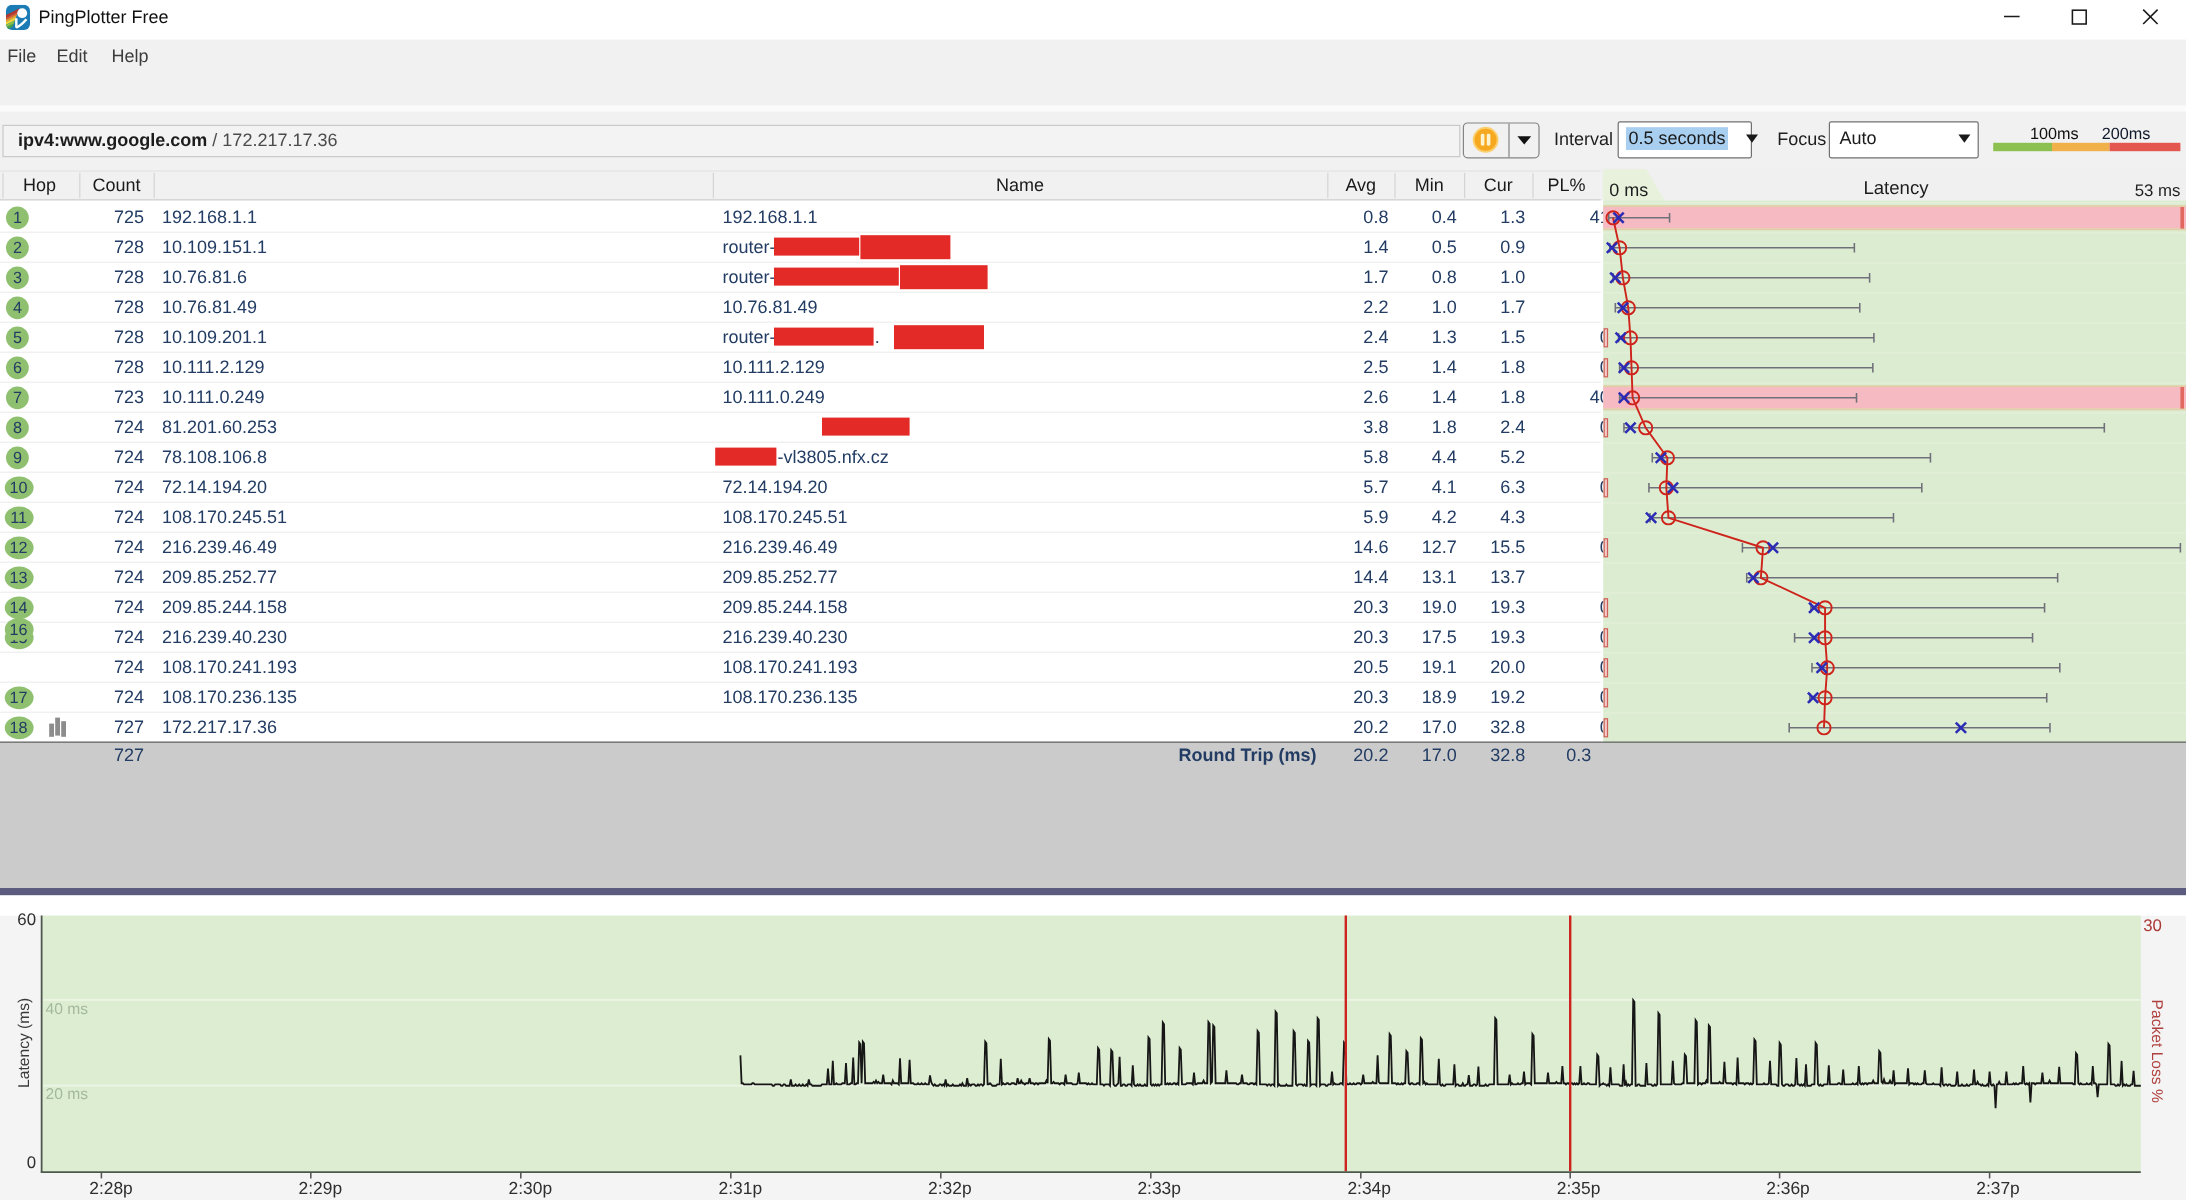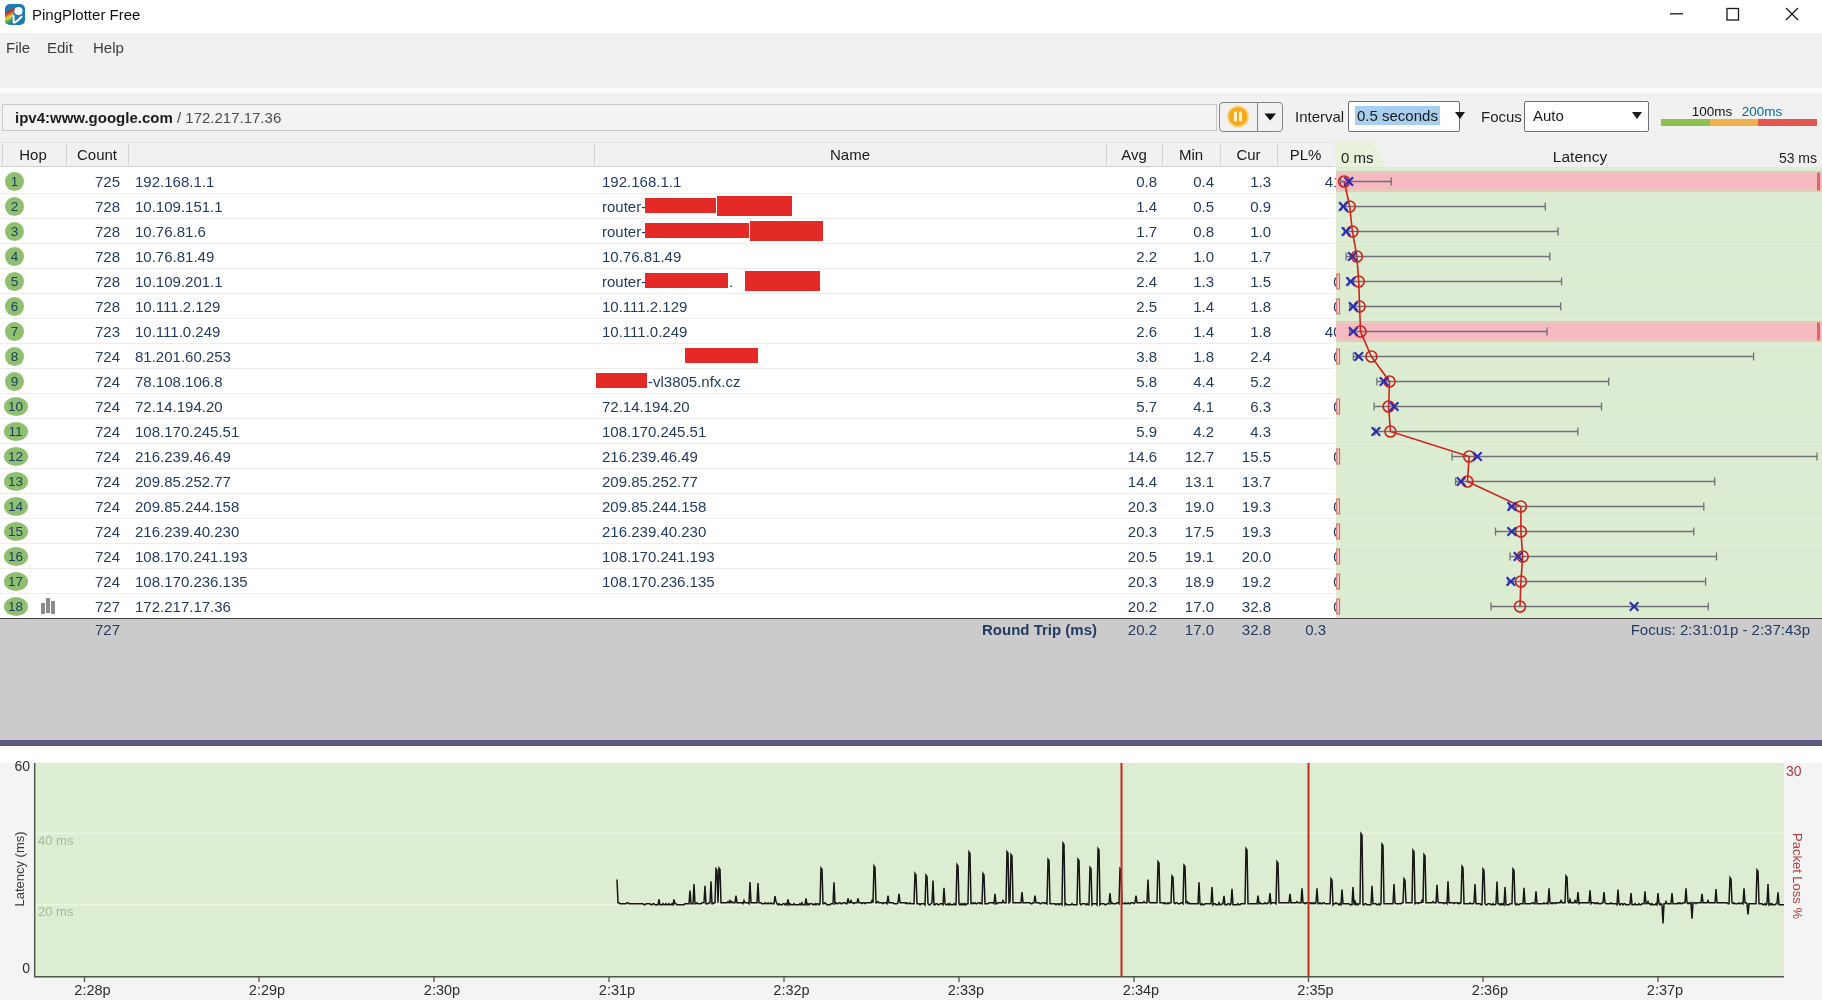--- a/index.html
+++ b/index.html
@@ -100,21 +100,21 @@
   <div class="lbl" style="left:1295px;font-size:15px">Interval</div>
   <div class="sel" style="left:1348px;width:112px"><span style="background:#a8cef0;padding:1px 2px;margin-left:6px">0.5 seconds</span></div>
   <div class="dna" style="left:1455px;top:112px"></div>
   <div class="lbl" style="left:1481px;font-size:15px">Focus</div>
   <div class="sel" style="left:1524px;width:125px"><span style="margin-left:8px">Auto</span></div>
   <div class="dna" style="left:1632px;top:112px"></div>
   <div class="abs" style="left:1661px;top:118.5px;width:49px;height:7px;background:#8cc152"></div>
   <div class="abs" style="left:1710px;top:118.5px;width:48px;height:7px;background:#f0b04a"></div>
   <div class="abs" style="left:1758px;top:118.5px;width:59px;height:7px;background:#e4574e"></div>
   <div class="abs" style="left:1682px;top:104px;width:60px;text-align:center;font-size:13.5px;color:#111">100ms</div>
-  <div class="abs" style="left:1732px;top:104px;width:60px;text-align:center;font-size:13.5px;color:#0369a1">200ms</div>
+  <div class="abs" style="left:1732px;top:104px;width:60px;text-align:right;font-size:13.5px;color:#0f172a">200ms</div>
 
   <div class="abs" id="thead"></div>
   <div class="th" style="left:0px;width:66px">Hop</div>
   <div class="th" style="left:66px;width:62px">Count</div>
   <div class="th" style="left:594px;width:512px">Name</div>
   <div class="th" style="left:1106px;width:56px">Avg</div>
   <div class="th" style="left:1162px;width:58px">Min</div>
   <div class="th" style="left:1220px;width:57px">Cur</div>
   <div class="th" style="left:1277px;width:57px">PL%</div>
   <div class="thsep" style="left:2px"></div>
@@ -264,21 +264,21 @@
 <div class="rowsep" style="top:519px"></div>
     <div class="hopc" style="top:522px;left:3.5px;width:24px">15</div>
     <div class="c cnt" style="top:519px">724</div>
     <div class="c ip" style="top:519px">216.239.40.230</div>
     <div class="c nm" style="top:519px">216.239.40.230</div>
     <div class="c avg" style="top:519px">20.3</div>
     <div class="c min" style="top:519px">17.5</div>
     <div class="c cur" style="top:519px">19.3</div>
     <div class="c pl" style="top:519px">0.1</div>
 <div class="rowsep" style="top:544px"></div>
-    <div class="hopc" style="top:547px;left:3.5px;width:24px">16</div>
+    <div class="hopc" style="top:515px;left:3.5px;width:24px">16</div>
     <div class="c cnt" style="top:544px">724</div>
     <div class="c ip" style="top:544px">108.170.241.193</div>
     <div class="c nm" style="top:544px">108.170.241.193</div>
     <div class="c avg" style="top:544px">20.5</div>
     <div class="c min" style="top:544px">19.1</div>
     <div class="c cur" style="top:544px">20.0</div>
     <div class="c pl" style="top:544px">0.1</div>
 <div class="rowsep" style="top:569px"></div>
     <div class="hopc" style="top:572px;left:3.5px;width:24px">17</div>
     <div class="c cnt" style="top:569px">724</div>
@@ -526,21 +526,20 @@
       </g>
   </svg>
   <div class="abs" id="tblbot"></div>
   <div class="abs" id="grayarea"></div>
   <div class="fc" style="left:66px;width:54px;text-align:right">727</div>
   <div class="fc" style="left:850px;width:247px;text-align:right;font-weight:bold">Round Trip (ms)</div>
   <div class="fc" style="left:1108px;width:49px;text-align:right">20.2</div>
   <div class="fc" style="left:1160px;width:54px;text-align:right">17.0</div>
   <div class="fc" style="left:1218px;width:53px;text-align:right">32.8</div>
   <div class="fc" style="left:1270px;width:56px;text-align:right">0.3</div>
-  <div class="fc" style="left:1500px;width:310px;text-align:right">Focus: 2:31:01p - 2:37:43p</div>
 
   <div class="abs" id="split"></div>
   <div class="abs" style="left:0;top:763px;width:1822px;height:237px;background:#f4f4f4"></div>
   <svg class="abs" style="left:0;top:746px" width="1822" height="254" viewBox="0 746 1822 254" font-family="Liberation Sans,sans-serif">
     <rect x="35.5" y="763" width="1748.5" height="213.5" fill="#ddedd2"></rect>
     <line x1="35.5" y1="833.3" x2="1784" y2="833.3" stroke="#ecf5e5" stroke-width="1.5"></line>
     <line x1="35.5" y1="904.7" x2="1784" y2="904.7" stroke="#ecf5e5" stroke-width="1.5"></line>
     <text x="38" y="845" font-size="13" fill="#a3b89c">40 ms</text>
     <text x="38" y="916" font-size="13" fill="#a3b89c">20 ms</text>
     <path d="M617,879.5 L618,902.7 L619,902.7 L620,903.7 L621,903.7 L622,903.7 L623,903.7 L624,903.7 L625,903.7 L626,903.7 L627,902.7 L628,902.7 L629,903.7 L630,903.7 L631,903.7 L632,903.7 L633,903.7 L634,903.7 L635,903.7 L636,903.7 L637,903.7 L638,903.7 L639,903.7 L640,903.7 L641,903.7 L642,903.7 L643,903.7 L644,904.8 L645,904.8 L646,903.7 L647,903.7 L648,903.7 L649,903.7 L650,903.7 L651,904.8 L652,904.8 L653,903.7 L654,903.7 L655,904.8 L656,904.8 L657,904.8 L658,904.8 L659,899.5 L660,904.8 L661,904.8 L662,904.8 L663,903.7 L664,904.8 L665,904.8 L666,903.7 L667,904.8 L668,904.8 L669,903.7 L670,904.8 L671,904.8 L672,903.7 L673,904.8 L674,899.5 L675,903.7 L676,903.7 L677,904.8 L678,904.8 L679,904.8 L680,904.8 L681,904.8 L682,904.8 L683,904.8 L684,904.8 L685,903.7 L686,903.7 L687,903.7 L688,903.7 L689,903.7 L690,890.5 L691,903.7 L692,903.7 L693,903.7 L694,884.1 L695,903.7 L696,903.7 L697,902.7 L698,903.7 L699,903.7 L700,903.7 L701,903.7 L702,902.7 L703,902.7 L704,902.7 L705,885.9 L706,903.7 L707,903.7 L708,903.7 L709,902.7 L710,902.7 L711,881.3 L712,903.7 L713,903.7 L714,902.7 L715,902.7 L716,868.8 L717,870.2 L718,902.7 L719,868.1 L720,869.5 L721,902.7 L722,902.7 L723,902.7 L724,902.7 L725,902.7 L726,902.7 L727,902.7 L728,901.6 L729,902.7 L730,900.5 L731,902.7 L732,901.6 L733,902.7 L734,902.7 L735,902.7 L736,895.5 L737,902.7 L738,902.7 L739,902.7 L740,902.7 L741,902.7 L742,902.7 L743,903.7 L744,900.5 L745,902.7 L746,902.7 L747,902.7 L748,902.7 L749,903.7 L750,882.0 L751,902.7 L752,902.7 L753,902.7 L754,902.7 L755,902.7 L756,902.7 L757,902.7 L758,883.1 L759,902.7 L760,902.7 L761,902.7 L762,903.7 L763,903.7 L764,903.7 L765,902.7 L766,903.7 L767,903.7 L768,902.7 L769,903.7 L770,903.7 L771,902.7 L772,903.7 L773,903.7 L774,903.7 L775,896.2 L776,901.6 L777,903.7 L778,904.8 L779,903.7 L780,904.8 L781,904.8 L782,904.8 L783,903.7 L784,903.7 L785,904.8 L786,903.7 L787,904.8 L788,899.5 L789,904.8 L790,903.7 L791,904.8 L792,904.8 L793,904.8 L794,903.7 L795,904.8 L796,904.8 L797,904.8 L798,904.8 L799,904.8 L800,903.7 L801,904.8 L802,902.7 L803,904.8 L804,904.8 L805,904.8 L806,898.4 L807,904.8 L808,903.7 L809,904.8 L810,903.7 L811,903.7 L812,903.7 L813,904.8 L814,904.8 L815,903.7 L816,904.8 L817,903.7 L818,903.7 L819,904.8 L820,903.7 L821,868.1 L822,869.5 L823,903.7 L824,903.7 L825,902.7 L826,903.7 L827,904.8 L828,904.8 L829,904.8 L830,904.8 L831,903.7 L832,903.7 L833,903.7 L834,882.3 L835,903.7 L836,902.7 L837,903.7 L838,903.7 L839,902.7 L840,902.7 L841,903.7 L842,903.7 L843,902.7 L844,902.7 L845,902.7 L846,903.7 L847,903.7 L848,898.4 L849,902.7 L850,902.7 L851,900.5 L852,902.7 L853,902.7 L854,903.7 L855,902.7 L856,902.7 L857,902.7 L858,898.4 L859,902.7 L860,902.7 L861,902.7 L862,903.7 L863,902.7 L864,902.7 L865,903.7 L866,902.7 L867,902.7 L868,902.7 L869,902.7 L870,902.7 L871,902.7 L872,900.5 L873,902.7 L874,865.9 L875,867.4 L876,902.7 L877,902.7 L878,901.6 L879,902.7 L880,902.7 L881,902.7 L882,902.7 L883,903.7 L884,902.7 L885,902.7 L886,902.7 L887,903.7 L888,895.5 L889,902.7 L890,902.7 L891,902.7 L892,902.7 L893,902.7 L894,903.7 L895,903.7 L896,903.7 L897,903.7 L898,902.7 L899,893.8 L900,902.7 L901,902.7 L902,902.7 L903,902.7 L904,902.7 L905,902.7 L906,903.7 L907,902.7 L908,903.7 L909,903.7 L910,902.7 L911,903.7 L912,903.7 L913,903.7 L914,903.7 L915,873.4 L916,874.9 L917,903.7 L918,903.7 L919,903.7 L920,904.8 L921,903.7 L922,903.7 L923,903.7 L924,903.7 L925,904.8 L926,875.2 L927,876.6 L928,903.7 L929,904.8 L930,904.8 L931,903.7 L932,902.7 L933,880.6 L934,904.8 L935,904.8 L936,903.7 L937,903.7 L938,904.8 L939,904.8 L940,903.7 L941,903.7 L942,903.7 L943,904.8 L944,887.7 L945,903.7 L946,904.8 L947,904.8 L948,903.7 L949,904.8 L950,903.7 L951,904.8 L952,904.8 L953,904.8 L954,903.7 L955,904.8 L956,904.8 L957,864.5 L958,865.9 L959,903.7 L960,904.8 L961,903.7 L962,904.8 L963,903.7 L964,904.8 L965,903.7 L966,904.8 L967,903.7 L968,903.7 L969,852.0 L970,853.5 L971,903.7 L972,903.7 L973,902.7 L974,903.7 L975,902.7 L976,903.7 L977,903.7 L978,902.7 L979,902.7 L980,903.7 L981,902.7 L982,903.7 L983,873.4 L984,874.9 L985,903.7 L986,903.7 L987,903.7 L988,903.7 L989,902.7 L990,902.7 L991,902.7 L992,902.7 L993,902.7 L994,903.7 L995,893.8 L996,903.7 L997,903.7 L998,902.7 L999,902.7 L1000,902.7 L1001,902.7 L1002,902.7 L1003,900.5 L1004,902.7 L1005,902.7 L1006,902.7 L1007,851.7 L1008,853.1 L1009,902.7 L1010,901.6 L1011,854.5 L1012,855.9 L1013,902.7 L1014,902.7 L1015,902.7 L1016,902.7 L1017,902.7 L1018,902.7 L1019,902.7 L1020,902.7 L1021,902.7 L1022,892.0 L1023,902.7 L1024,902.7 L1025,902.7 L1026,902.7 L1027,902.7 L1028,902.7 L1029,902.7 L1030,902.7 L1031,903.7 L1032,903.7 L1033,902.7 L1034,902.7 L1035,895.5 L1036,902.7 L1037,902.7 L1038,902.7 L1039,902.7 L1040,903.7 L1041,903.7 L1042,902.7 L1043,902.7 L1044,902.7 L1045,903.7 L1046,902.7 L1047,903.7 L1048,859.2 L1049,860.6 L1050,903.7 L1051,903.7 L1052,903.7 L1053,903.7 L1054,903.7 L1055,903.7 L1056,904.8 L1057,903.7 L1058,903.7 L1059,904.8 L1060,903.7 L1061,903.7 L1062,904.8 L1063,843.1 L1064,844.5 L1065,904.8 L1066,903.7 L1067,904.8 L1068,904.8 L1069,904.8 L1070,904.8 L1071,904.8 L1072,903.7 L1073,904.8 L1074,904.8 L1075,904.8 L1076,904.8 L1077,904.8 L1078,859.2 L1079,860.6 L1080,903.7 L1081,904.8 L1082,903.7 L1083,903.7 L1084,903.7 L1085,903.7 L1086,904.8 L1087,903.7 L1088,904.8 L1089,904.8 L1090,867.4 L1091,868.8 L1092,904.8 L1093,903.7 L1094,903.7 L1095,903.7 L1096,903.7 L1097,904.8 L1098,848.5 L1099,849.9 L1100,904.8 L1101,903.7 L1102,903.7 L1103,903.7 L1104,903.7 L1105,904.8 L1106,904.8 L1107,903.7 L1108,903.7 L1109,903.7 L1110,893.0 L1111,903.7 L1112,902.7 L1113,903.7 L1114,903.7 L1115,903.7 L1116,903.7 L1117,902.7 L1118,902.7 L1119,903.7 L1120,868.8 L1121,870.2 L1122,902.7 L1123,903.7 L1124,903.7 L1125,902.7 L1126,903.7 L1127,903.7 L1128,902.7 L1129,903.7 L1130,903.7 L1131,902.7 L1132,902.7 L1133,902.7 L1134,903.7 L1135,902.7 L1136,895.5 L1137,902.7 L1138,902.7 L1139,902.7 L1140,902.7 L1141,902.7 L1142,902.7 L1143,902.7 L1144,901.6 L1145,902.7 L1146,902.7 L1147,902.7 L1148,879.5 L1149,901.6 L1150,902.7 L1151,902.7 L1152,902.7 L1153,902.7 L1154,902.7 L1155,902.7 L1156,902.7 L1157,902.7 L1158,861.7 L1159,863.1 L1160,902.7 L1161,902.7 L1162,902.7 L1163,902.7 L1164,903.7 L1165,902.7 L1166,903.7 L1167,903.7 L1168,902.7 L1169,903.7 L1170,902.7 L1171,902.7 L1172,875.9 L1173,877.3 L1174,902.7 L1175,903.7 L1176,902.7 L1177,902.7 L1178,903.7 L1179,903.7 L1180,903.7 L1181,902.7 L1182,902.7 L1183,903.7 L1184,865.2 L1185,866.6 L1186,902.7 L1187,901.6 L1188,903.7 L1189,902.7 L1190,903.7 L1191,903.7 L1192,903.7 L1193,903.7 L1194,903.7 L1195,903.7 L1196,903.7 L1197,903.7 L1198,903.7 L1199,882.3 L1200,903.7 L1201,904.8 L1202,903.7 L1203,904.8 L1204,904.8 L1205,903.7 L1206,903.7 L1207,903.7 L1208,903.7 L1209,903.7 L1210,903.7 L1211,903.7 L1212,887.0 L1213,904.8 L1214,903.7 L1215,903.7 L1216,904.8 L1217,904.8 L1218,904.8 L1219,902.7 L1220,904.8 L1221,904.8 L1222,903.7 L1223,903.7 L1224,895.9 L1225,904.8 L1226,904.8 L1227,904.8 L1228,903.7 L1229,903.7 L1230,904.8 L1231,903.7 L1232,888.8 L1233,904.8 L1234,904.8 L1235,904.8 L1236,904.8 L1237,904.8 L1238,903.7 L1239,904.8 L1240,904.8 L1241,903.7 L1242,903.7 L1243,903.7 L1244,903.7 L1245,903.7 L1246,848.5 L1247,849.9 L1248,903.7 L1249,903.7 L1250,903.7 L1251,903.7 L1252,903.7 L1253,903.7 L1254,903.7 L1255,903.7 L1256,903.7 L1257,903.7 L1258,895.5 L1259,903.7 L1260,902.7 L1261,903.7 L1262,903.7 L1263,903.7 L1264,903.7 L1265,902.7 L1266,903.7 L1267,903.7 L1268,902.7 L1269,902.7 L1270,893.0 L1271,903.7 L1272,902.7 L1273,902.7 L1274,902.7 L1275,902.7 L1276,903.7 L1277,861.7 L1278,863.1 L1279,902.7 L1280,902.7 L1281,902.7 L1282,902.7 L1283,902.7 L1284,902.7 L1285,902.7 L1286,902.7 L1287,902.7 L1288,902.7 L1289,902.7 L1290,893.8 L1291,902.7 L1292,902.7 L1293,902.7 L1294,902.7 L1295,902.7 L1296,902.7 L1297,901.6 L1298,902.7 L1299,902.7 L1300,902.7 L1301,902.7 L1302,888.4 L1303,902.7 L1304,902.7 L1305,903.7 L1306,902.7 L1307,902.7 L1308,903.7 L1309,902.7 L1310,902.7 L1311,903.7 L1312,902.7 L1313,903.7 L1314,902.7 L1315,903.7 L1316,902.7 L1317,888.4 L1318,903.7 L1319,903.7 L1320,902.7 L1321,903.7 L1322,903.7 L1323,902.7 L1324,902.7 L1325,903.7 L1326,903.7 L1327,903.7 L1328,903.7 L1329,903.7 L1330,903.7 L1331,878.8 L1332,880.2 L1333,904.8 L1334,903.7 L1335,903.7 L1336,902.7 L1337,903.7 L1338,903.7 L1339,904.8 L1340,903.7 L1341,904.8 L1342,889.5 L1343,903.7 L1344,903.7 L1345,903.7 L1346,903.7 L1347,903.7 L1348,903.7 L1349,903.7 L1350,904.8 L1351,904.8 L1352,904.8 L1353,887.0 L1354,904.8 L1355,901.6 L1356,904.8 L1357,903.7 L1358,904.8 L1359,903.7 L1360,903.7 L1361,833.5 L1362,834.9 L1363,904.8 L1364,904.8 L1365,903.7 L1366,903.7 L1367,904.8 L1368,904.8 L1369,904.8 L1370,904.8 L1371,904.8 L1372,885.9 L1373,903.7 L1374,903.7 L1375,903.7 L1376,903.7 L1377,904.8 L1378,904.8 L1379,903.7 L1380,904.8 L1381,903.7 L1382,844.2 L1383,845.6 L1384,903.7 L1385,903.7 L1386,903.7 L1387,903.7 L1388,903.7 L1389,903.7 L1390,903.7 L1391,903.7 L1392,903.7 L1393,903.7 L1394,884.1 L1395,902.7 L1396,903.7 L1397,903.7 L1398,903.7 L1399,903.7 L1400,903.7 L1401,903.7 L1402,902.7 L1403,902.7 L1404,878.8 L1405,880.2 L1406,902.7 L1407,902.7 L1408,902.7 L1409,902.7 L1410,902.7 L1411,902.7 L1412,902.7 L1413,850.2 L1414,851.7 L1415,903.7 L1416,902.7 L1417,902.7 L1418,903.7 L1419,902.7 L1420,902.7 L1421,902.7 L1422,900.5 L1423,902.7 L1424,854.5 L1425,855.9 L1426,902.7 L1427,902.7 L1428,902.7 L1429,902.7 L1430,902.7 L1431,902.7 L1432,902.7 L1433,901.6 L1434,902.7 L1435,902.7 L1436,902.7 L1437,884.8 L1438,901.6 L1439,902.7 L1440,902.7 L1441,902.7 L1442,902.7 L1443,902.7 L1444,903.7 L1445,902.7 L1446,902.7 L1447,903.7 L1448,881.3 L1449,902.7 L1450,902.7 L1451,902.7 L1452,902.7 L1453,902.7 L1454,903.7 L1455,902.7 L1456,902.7 L1457,902.7 L1458,903.7 L1459,902.7 L1460,903.7 L1461,902.7 L1462,866.3 L1463,867.7 L1464,903.7 L1465,903.7 L1466,903.7 L1467,903.7 L1468,903.7 L1469,903.7 L1470,902.7 L1471,903.7 L1472,903.7 L1473,903.7 L1474,902.7 L1475,884.1 L1476,903.7 L1477,903.7 L1478,903.7 L1479,903.7 L1480,903.7 L1481,904.8 L1482,904.8 L1483,869.1 L1484,870.6 L1485,903.7 L1486,904.8 L1487,904.8 L1488,903.7 L1489,903.7 L1490,903.7 L1491,904.8 L1492,904.8 L1493,903.7 L1494,904.8 L1495,904.8 L1496,903.7 L1497,881.6 L1498,903.7 L1499,903.7 L1500,904.8 L1501,903.7 L1502,904.8 L1503,903.7 L1504,904.8 L1505,887.0 L1506,904.8 L1507,904.8 L1508,904.8 L1509,904.8 L1510,903.7 L1511,903.7 L1512,903.7 L1513,869.1 L1514,870.6 L1515,903.7 L1516,904.8 L1517,903.7 L1518,904.8 L1519,904.8 L1520,903.7 L1521,903.7 L1522,903.7 L1523,903.7 L1524,887.7 L1525,903.7 L1526,903.7 L1527,903.7 L1528,903.7 L1529,903.7 L1530,903.7 L1531,903.7 L1532,902.7 L1533,902.7 L1534,903.7 L1535,903.7 L1536,891.3 L1537,903.7 L1538,903.7 L1539,903.7 L1540,903.7 L1541,903.7 L1542,903.7 L1543,903.7 L1544,902.7 L1545,903.7 L1546,903.7 L1547,902.7 L1548,903.7 L1549,888.4 L1550,902.7 L1551,903.7 L1552,902.7 L1553,903.7 L1554,902.7 L1555,902.7 L1556,903.7 L1557,902.7 L1558,902.7 L1559,902.7 L1560,902.7 L1561,900.5 L1562,902.7 L1563,902.7 L1564,902.7 L1565,902.7 L1566,875.9 L1567,877.3 L1568,901.6 L1569,902.7 L1570,899.5 L1571,902.7 L1572,902.7 L1573,902.7 L1574,902.7 L1575,900.5 L1576,902.7 L1577,902.7 L1578,892.0 L1579,903.7 L1580,902.7 L1581,902.7 L1582,902.7 L1583,902.7 L1584,902.7 L1585,902.7 L1586,902.7 L1587,902.7 L1588,902.7 L1589,902.7 L1590,890.2 L1591,903.7 L1592,902.7 L1593,902.7 L1594,902.7 L1595,903.7 L1596,902.7 L1597,903.7 L1598,902.7 L1599,903.7 L1600,903.7 L1601,903.7 L1602,902.7 L1603,902.7 L1604,892.0 L1605,902.7 L1606,903.7 L1607,903.7 L1608,903.7 L1609,903.7 L1610,903.7 L1611,902.7 L1612,903.7 L1613,903.7 L1614,903.7 L1615,903.7 L1616,903.7 L1617,904.8 L1618,889.5 L1619,903.7 L1620,904.8 L1621,903.7 L1622,903.7 L1623,904.8 L1624,903.7 L1625,903.7 L1626,904.8 L1627,904.8 L1628,904.8 L1629,904.8 L1630,903.7 L1631,893.0 L1632,904.8 L1633,904.8 L1634,904.8 L1635,903.7 L1636,904.8 L1637,904.8 L1638,904.8 L1639,903.7 L1640,904.8 L1641,904.8 L1642,903.7 L1643,903.7 L1644,903.7 L1645,891.3 L1646,903.7 L1647,903.7 L1648,901.6 L1649,903.7 L1650,903.7 L1651,904.8 L1652,903.7 L1653,904.8 L1654,904.8 L1655,904.8 L1656,903.7 L1657,904.8 L1658,893.0 L1659,903.7 L1660,904.8 L1661,903.7 L1662,904.8 L1663,923.4 L1664,903.7 L1665,903.7 L1666,901.6 L1667,903.7 L1668,903.7 L1669,903.7 L1670,903.7 L1671,903.7 L1672,893.0 L1673,903.7 L1674,903.7 L1675,903.7 L1676,903.7 L1677,903.7 L1678,902.7 L1679,903.7 L1680,902.7 L1681,903.7 L1682,903.7 L1683,902.7 L1684,902.7 L1685,902.7 L1686,888.4 L1687,902.7 L1688,903.7 L1689,902.7 L1690,903.7 L1691,902.7 L1692,918.7 L1693,902.7 L1694,902.7 L1695,902.7 L1696,903.7 L1697,902.7 L1698,902.7 L1699,902.7 L1700,902.7 L1701,902.7 L1702,893.8 L1703,902.7 L1704,902.7 L1705,902.7 L1706,902.7 L1707,902.7 L1708,900.5 L1709,902.7 L1710,902.7 L1711,902.7 L1712,902.7 L1713,902.7 L1714,902.7 L1715,902.7 L1716,889.1 L1717,902.7 L1718,902.7 L1719,902.7 L1720,902.7 L1721,902.7 L1722,902.7 L1723,902.7 L1724,902.7 L1725,902.7 L1726,902.7 L1727,902.7 L1728,903.7 L1729,903.7 L1730,877.7 L1731,879.1 L1732,902.7 L1733,903.7 L1734,902.7 L1735,903.7 L1736,903.7 L1737,903.7 L1738,903.7 L1739,902.7 L1740,903.7 L1741,903.7 L1742,902.7 L1743,903.7 L1744,888.4 L1745,902.7 L1746,902.7 L1747,903.7 L1748,914.4 L1749,903.7 L1750,903.7 L1751,903.7 L1752,903.7 L1753,903.7 L1754,903.7 L1755,903.7 L1756,903.7 L1757,869.9 L1758,871.3 L1759,903.7 L1760,903.7 L1761,903.7 L1762,903.7 L1763,904.8 L1764,904.8 L1765,903.7 L1766,904.8 L1767,903.7 L1768,884.1 L1769,904.8 L1770,903.7 L1771,904.8 L1772,903.7 L1773,904.8 L1774,904.8 L1775,904.8 L1776,903.7 L1777,903.7 L1778,892.3 L1779,904.8 L1780,904.8 L1781,904.8 L1782,904.8 L1783,904.8 L1784,904.8" fill="none" stroke="#161616" stroke-width="1.5"></path>

